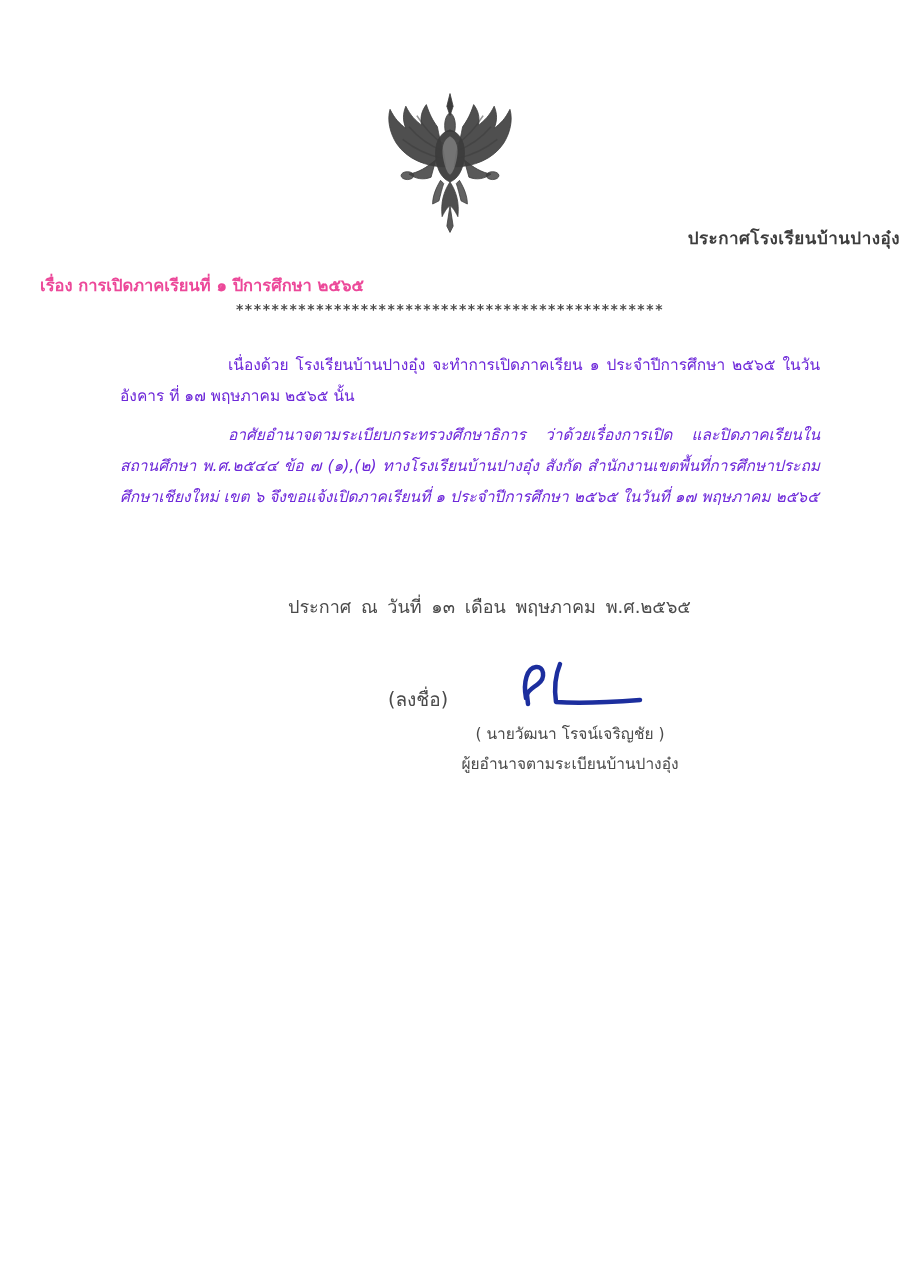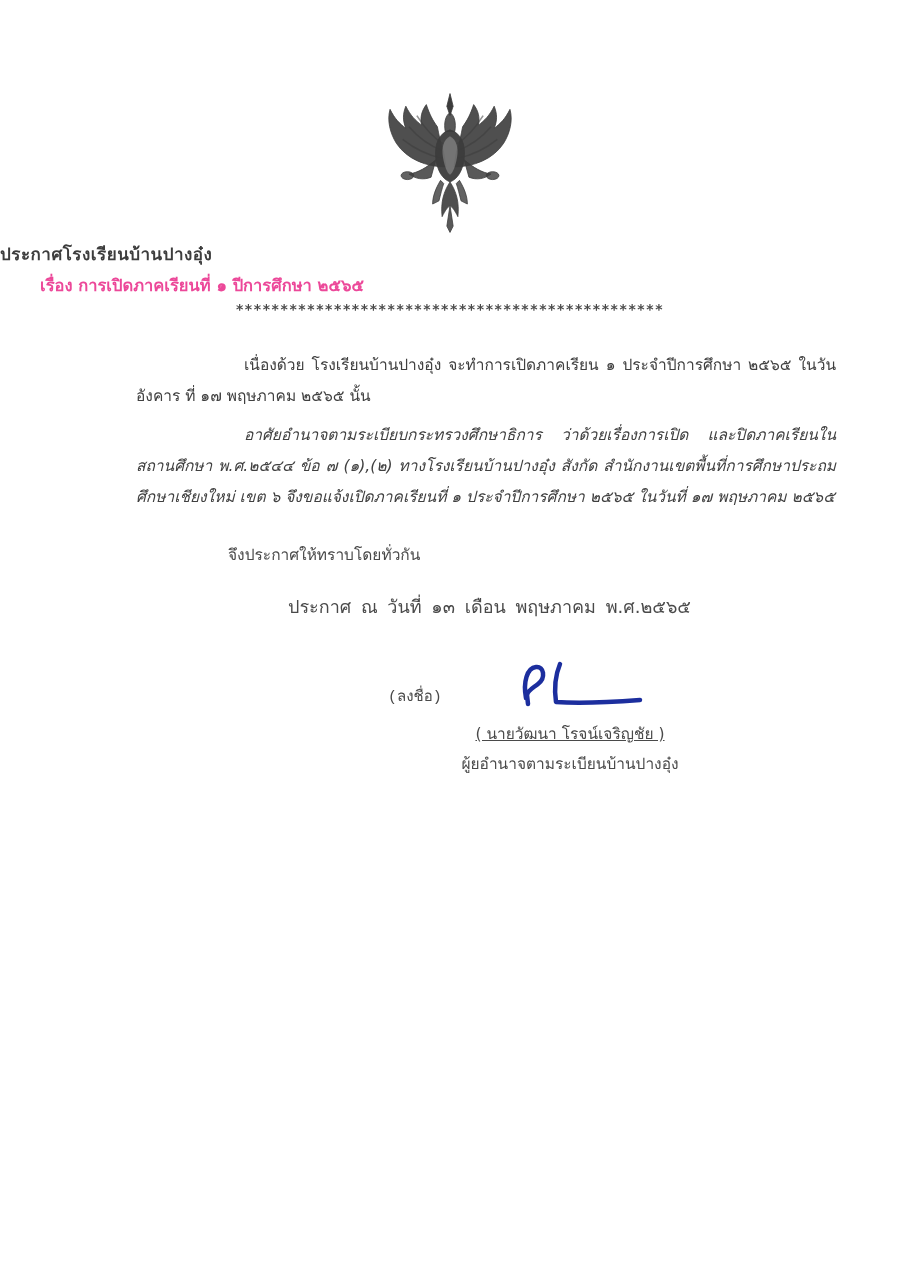--- a/index.html
+++ b/index.html
@@ -19,24 +19,24 @@
   .emblem {
     position: absolute;
     top: 92px;
     left: 50%;
     transform: translateX(-50%);
     width: 160px;
     height: 142px;
   }
   .doc-title {
     position: absolute;
-    top: 240px;
+    top: 224px;
     left: 0;
     width: 100%;
-    text-align: left;
+    text-align: right;
     font-size: 17px;
     font-weight: 600;
     color: #3d3d3d;
     letter-spacing: 0.5px;
   }
   .doc-subject {
     position: absolute;
     top: 272px;
     left: 0;
     width: 100%;
@@ -53,25 +53,25 @@
     width: 100%;
     text-align: center;
     font-size: 14px;
     font-weight: 700;
     color: #4a4a4a;
     letter-spacing: 1.6px;
     white-space: nowrap;
   }
   .body-block {
     position: absolute;
-    left: 136px;
+    left: 120px;
     width: 700px;
     font-size: 15.5px;
     line-height: 31px;
-    color: #404040;
+    color: #6d28d9;
     text-align: justify;
   }
   .para1 { top: 334px; text-indent: 108px; }
   .para2 { top: 404px; text-indent: 108px; font-style: italic; }
   .closing-line {
     position: absolute;
     top: 542px;
     left: 228px;
     font-size: 15.5px;
     color: #4a4a4a;
@@ -81,42 +81,41 @@
     top: 592px;
     left: 288px;
     font-size: 18px;
     color: #4a4a4a;
     word-spacing: 4px;
   }
   .sign-label {
     position: absolute;
     top: 684px;
     left: 388px;
-    font-size: 15px;
+    font-size: 19px;
     color: #4a4a4a;
-    font-family: Liberation Mono, monospace;
   }
   .signature {
     position: absolute;
     top: 652px;
     left: 512px;
     width: 140px;
     height: 68px;
   }
   .signer-block {
     position: absolute;
     top: 719px;
     left: 415px;
     width: 310px;
     text-align: center;
     font-size: 15.5px;
     color: #4a4a4a;
     line-height: 30px;
   }
-  .signer-name { display: block; text-decoration: underline; }
+  .signer-name { display: block; }
   .signer-position { display: block; }
 </style>
 </head>
 <body>
 
 <div class="page">
 
   <svg class="emblem" viewBox="0 0 200 180" xmlns="http://www.w3.org/2000/svg">
     <g fill="#3c3c3c" stroke="#3c3c3c">
 
@@ -152,21 +151,20 @@
   <div class="doc-title">ประกาศโรงเรียนบ้านปางอุ๋ง</div>
 
   <div class="doc-subject">เรื่อง การเปิดภาคเรียนที่ ๑ ปีการศึกษา ๒๕๖๕</div>
 
   <div class="divider">************************************************</div>
 
   <p class="body-block para1">เนื่องด้วย โรงเรียนบ้านปางอุ๋ง จะทำการเปิดภาคเรียน ๑ ประจำปีการศึกษา ๒๕๖๕ ในวันอังคาร ที่ ๑๗ พฤษภาคม ๒๕๖๕  นั้น</p>
 
   <p class="body-block para2">อาศัยอำนาจตามระเบียบกระทรวงศึกษาธิการ ว่าด้วยเรื่องการเปิด และปิดภาคเรียนในสถานศึกษา พ.ศ.๒๕๔๔ ข้อ ๗ (๑),(๒) ทางโรงเรียนบ้านปางอุ๋ง  สังกัด สำนักงานเขตพื้นที่การศึกษาประถมศึกษาเชียงใหม่ เขต ๖ จึงขอแจ้งเปิดภาคเรียนที่ ๑ ประจำปีการศึกษา ๒๕๖๕ ในวันที่ ๑๗ พฤษภาคม ๒๕๖๕</p>
 
-  <div class="closing-line">จึงประกาศให้ทราบโดยทั่วกัน</div>
 
   <div class="date-line">ประกาศ ณ วันที่ ๑๓ เดือน พฤษภาคม พ.ศ.๒๕๖๕</div>
 
   <div class="sign-label">(ลงชื่อ)</div>
 
   <svg class="signature" viewBox="0 0 140 68" xmlns="http://www.w3.org/2000/svg">
     <g fill="none" stroke="#1c2e9e" stroke-width="4.5" stroke-linecap="round" stroke-linejoin="round">
       <path d="M14 46 C11 30 15 16 24 15 C32 14 34 26 26 32 C21 36 16 38 15 43 L16 52"></path>
       <path d="M48 12 C43 24 42 36 44 50 C70 52 102 50 128 48"></path>
     </g>

